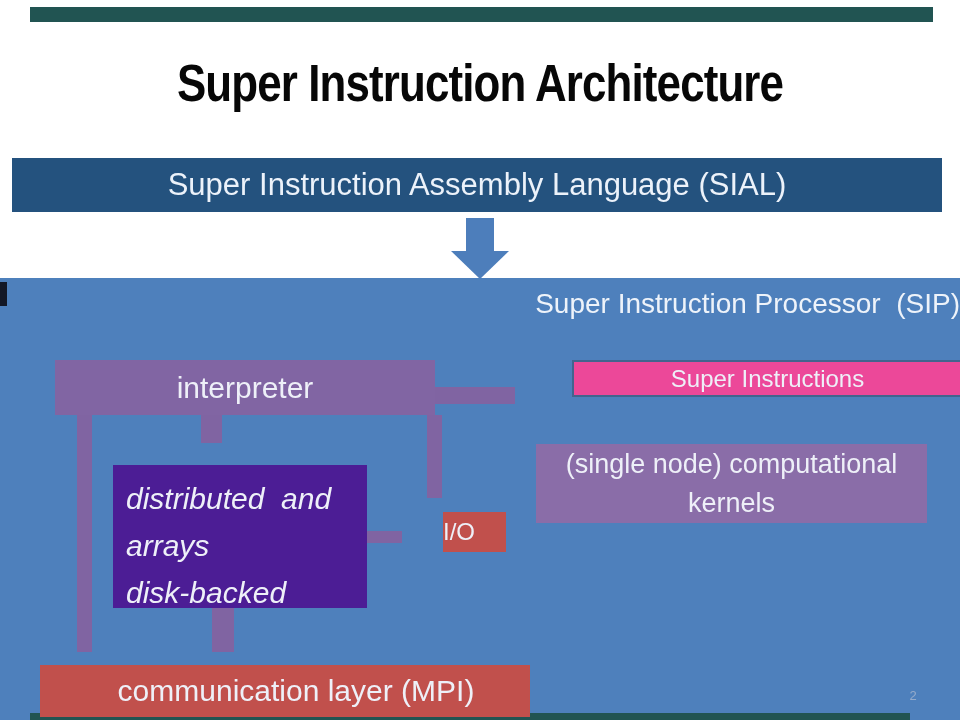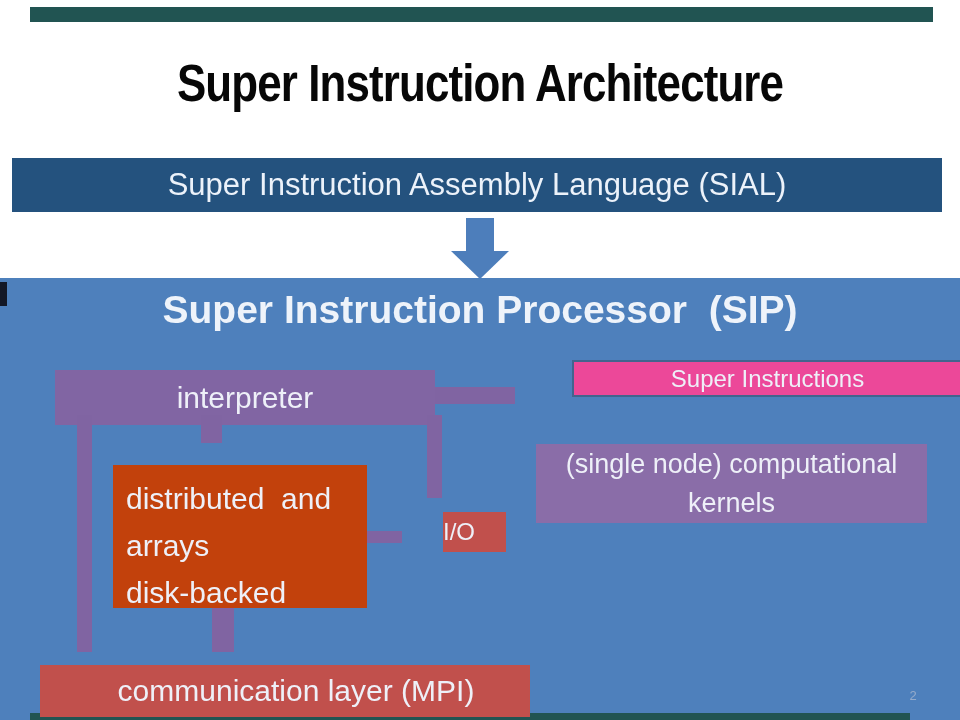--- a/index.html
+++ b/index.html
@@ -27,28 +27,28 @@
   .down-arrow-stem{position:absolute;left:466px;top:218px;width:28px;height:34px;}
   .down-arrow-head{
     position:absolute;left:451px;top:251px;width:0;height:0;
     border-left:29px solid transparent;border-right:29px solid transparent;
     border-top:28px solid transparent;
   }
 
   .sip-box{position:absolute;left:0;top:278px;width:960px;height:442px;}
   .left-tab{position:absolute;left:0;top:4px;width:7px;height:24px;}
   .sip-title{
-    position:absolute;left:0;top:10px;width:960px;text-align:center;
-    color:#eef3fa;font-size:39px;white-space:pre;font-weight:bold;
+    position:absolute;left:0;top:10px;width:960px;text-align:right;
+    color:#eef3fa;font-size:28px;white-space:pre;
   }
 
   .pbox{position:absolute;color:#eef0f8;}
   .interpreter{
     left:55px;top:82px;width:380px;height:55px;
-    display:flex;align-items:center;justify-content:center;font-size:30px;margin-top:10px;
+    display:flex;align-items:center;justify-content:center;font-size:30px;
   }
   .si-header{
     left:536px;top:82px;width:391px;height:37px;box-sizing:border-box;
     display:flex;align-items:center;justify-content:center;font-size:24px;
   }
   .kernels{
     left:536px;top:119px;width:391px;height:79px;
     display:flex;align-items:center;justify-content:center;text-align:center;
     font-size:27px;line-height:39px;
   }
@@ -111,21 +111,21 @@
     <div class="conn" style="left: 427px; top: 137px; width: 15px; height: 83px; background: rgb(128, 100, 162);"></div>
     <div class="tri" style="left: 419px; top: 220px; border-left: 15px solid transparent; border-right: 15px solid transparent; border-top-color: rgb(128, 100, 162);"></div>
 
     <div class="pbox si-header" style="background: #ec4899; border: 2px solid rgb(66, 100, 142); margin-left: 36px;">
       <span>Super Instructions</span>
     </div>
     <div class="pbox kernels" style="background: rgb(138, 109, 168); margin-top: 47px;">
       <span>(single node) computational kernels</span>
     </div>
 
-    <div class="pbox distributed" style="background: #c2410c;">
+    <div class="pbox distributed" style="background: #4c1d95; font-style: italic;">
       <span class="dline">distributed  and</span>
       <span class="dline">arrays</span>
       <span class="dline">disk-backed</span>
     </div>
 
     <div class="conn" style="left: 367px; top: 253px; width: 35px; height: 12px; background: rgb(128, 100, 162);"></div>
     <div class="tri" style="left: 400px; top: 246px; border-top: 13px solid transparent; border-bottom: 13px solid transparent; border-left-color: rgb(128, 100, 162);"></div>
 
     <div class="pbox io" style="background: rgb(193, 80, 76);">
       <span>I/O</span>

